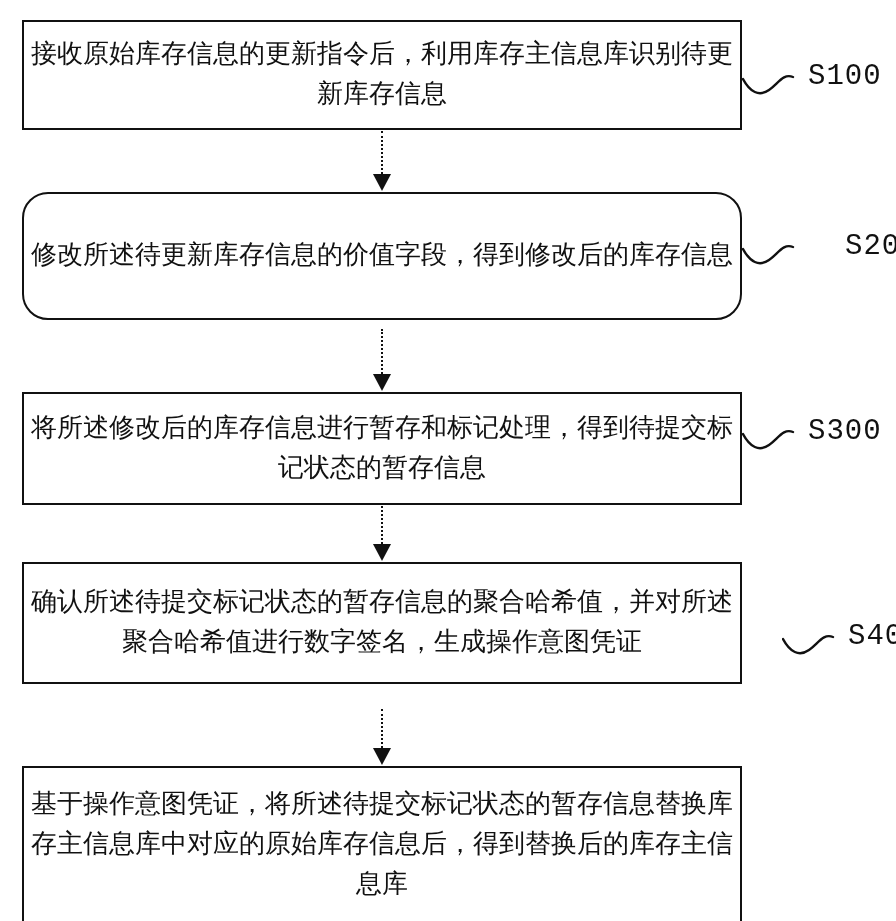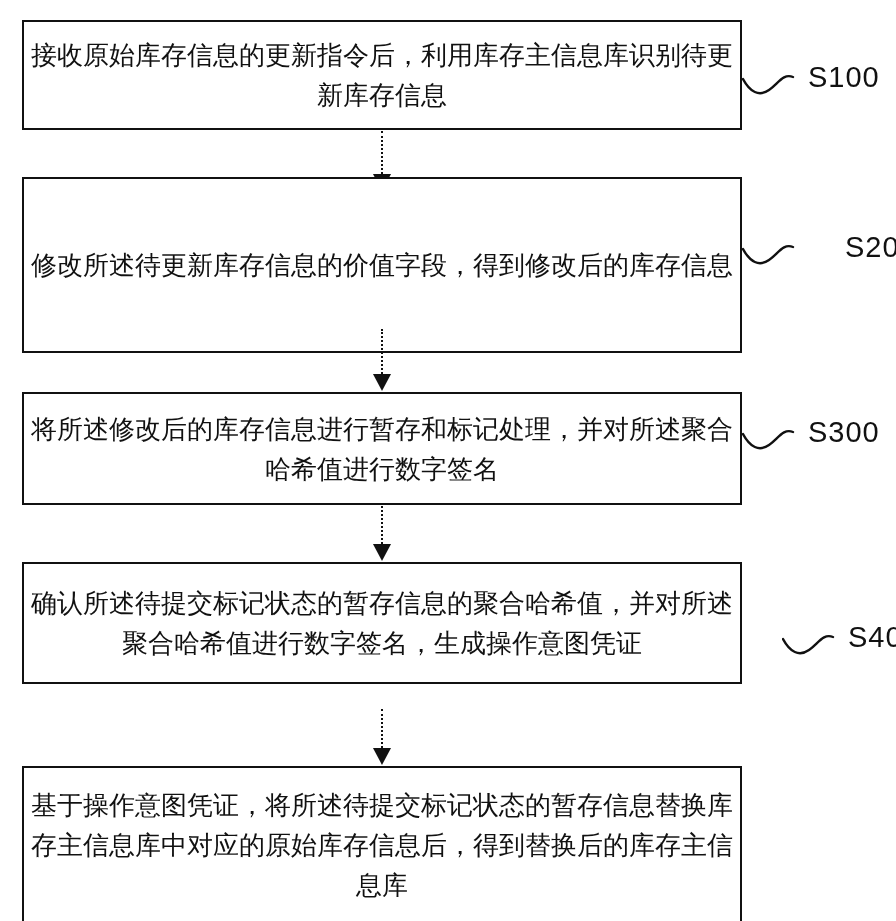--- a/index.html
+++ b/index.html
@@ -5,21 +5,21 @@
   html, body {
     margin: 0;
     padding: 0;
     background: #ffffff;
   }
   .canvas {
     position: relative;
     width: 896px;
     height: 921px;
     background: #ffffff;
-    font-family: Liberation Sans, sans-serif;
+    font-family: Liberation Mono, monospace;
     color: #111111;
     overflow: hidden;
   }
   .step-box {
     position: absolute;
     left: 22px;
     width: 720px;
     box-sizing: border-box;
     border: 2px solid #111111;
     background: #ffffff;
@@ -31,21 +31,21 @@
   .step-box .step-text {
     width: 702px;
     font-size: 26px;
     line-height: 40px;
     text-align: justify;
     text-align-last: center;
     word-break: break-all;
     color: #111111;
   }
   .box1 { top: 20px;  height: 110px; }
-  .box2 { top: 177px; height: 176px; }
+  .box2 { top: 192px; height: 128px; border-radius: 26px; }
   .box3 { top: 392px; height: 113px; }
   .box4 { top: 562px; height: 122px; }
   .box5 { top: 766px; height: 158px; }
 
   .flow-arrow {
     position: absolute;
     left: 373px;
     width: 18px;
     display: flex;
     flex-direction: column;
@@ -107,21 +107,21 @@
   <div class="step-box box2">
     <div class="step-text">修改所述待更新库存信息的价值字段，得到修改后的库存信息</div>
   </div>
 
   <div class="flow-arrow arrow2">
     <div class="shaft"></div>
     <div class="head"></div>
   </div>
 
   <div class="step-box box3">
-    <div class="step-text">将所述修改后的库存信息进行暂存和标记处理，并对所述聚合哈希值进行数字签名</div>
+    <div class="step-text">将所述修改后的库存信息进行暂存和标记处理，得到待提交标记状态的暂存信息</div>
   </div>
 
   <div class="flow-arrow arrow3">
     <div class="shaft"></div>
     <div class="head"></div>
   </div>
 
   <div class="step-box box4">
     <div class="step-text">确认所述待提交标记状态的暂存信息的聚合哈希值，并对所述聚合哈希值进行数字签名，生成操作意图凭证</div>
   </div>

